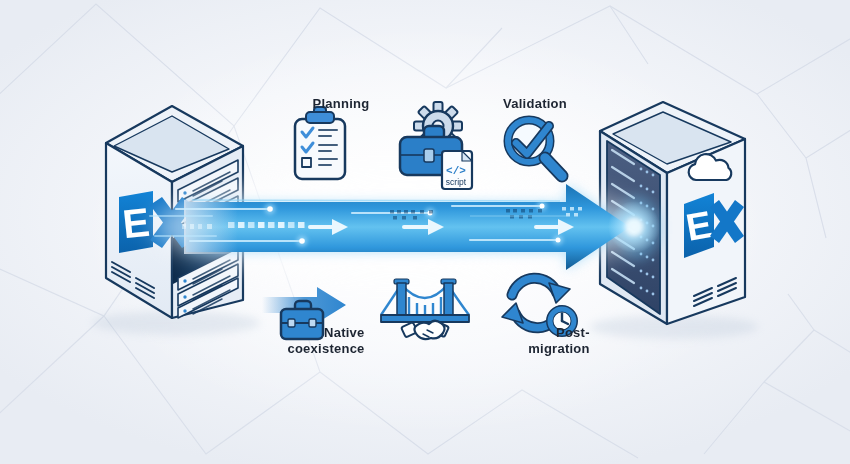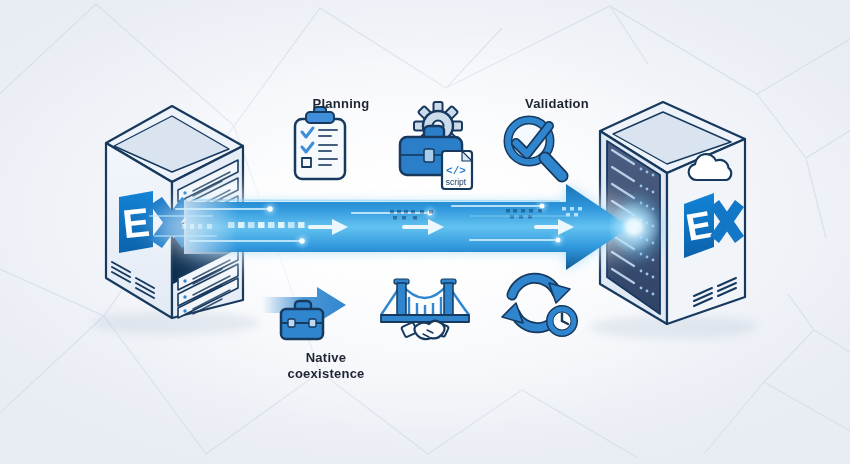--- a/index.html
+++ b/index.html
@@ -8,21 +8,21 @@
     background:radial-gradient(ellipse 62% 58% at 50% 46%, #ffffff 0%, #f4f6fa 52%, #e8ecf3 100%);
     font-family:"Liberation Sans",sans-serif;
   }
   svg.scene{position:absolute;left:0;top:0;width:850px;height:464px;display:block;}
   .label{
     position:absolute;transform:translateX(-50%);
     font-size:13px;font-weight:700;color:#1d2532;letter-spacing:.25px;
     text-align:center;white-space:pre-line;line-height:1.25;padding-left:44px;
   }
   .lbl-top{top:96px;}
-  .lbl-bottom{top:350px;}
+  .lbl-bottom{top:325px;text-align:right;}
 </style>
 </head>
 <body>
 
 <div class="stage">
 
 <svg class="scene" viewBox="0 0 850 464">
   <defs>
     <linearGradient id="arrowGrad" gradientUnits="userSpaceOnUse" x1="0" y1="184" x2="0" y2="270">
       <stop offset="0" stop-color="#1973b4"></stop>
@@ -415,17 +415,19 @@
       <circle cx="562" cy="321" r="8.5" fill="#fcfdff"></circle>
       <g stroke="#17395e" stroke-width="2.4" stroke-linecap="round">
         <line x1="562" y1="321" x2="562" y2="313.5"></line>
         <line x1="562" y1="321" x2="568" y2="324"></line>
       </g>
     </g>
   </g>
 </svg>
 
 <div class="label lbl-top" style="left:319px">Planning</div>
-<div class="label lbl-top" style="left:535px">Validation</div>
+<div class="label lbl-top" style="left:513px">Validation</div>
 <div class="label lbl-bottom" style="left:304px">Native
 coexistence</div>
+<div class="label lbl-bottom" style="left:537px">Post-
+migration</div>
 
 </div>
 
 </body></html>

